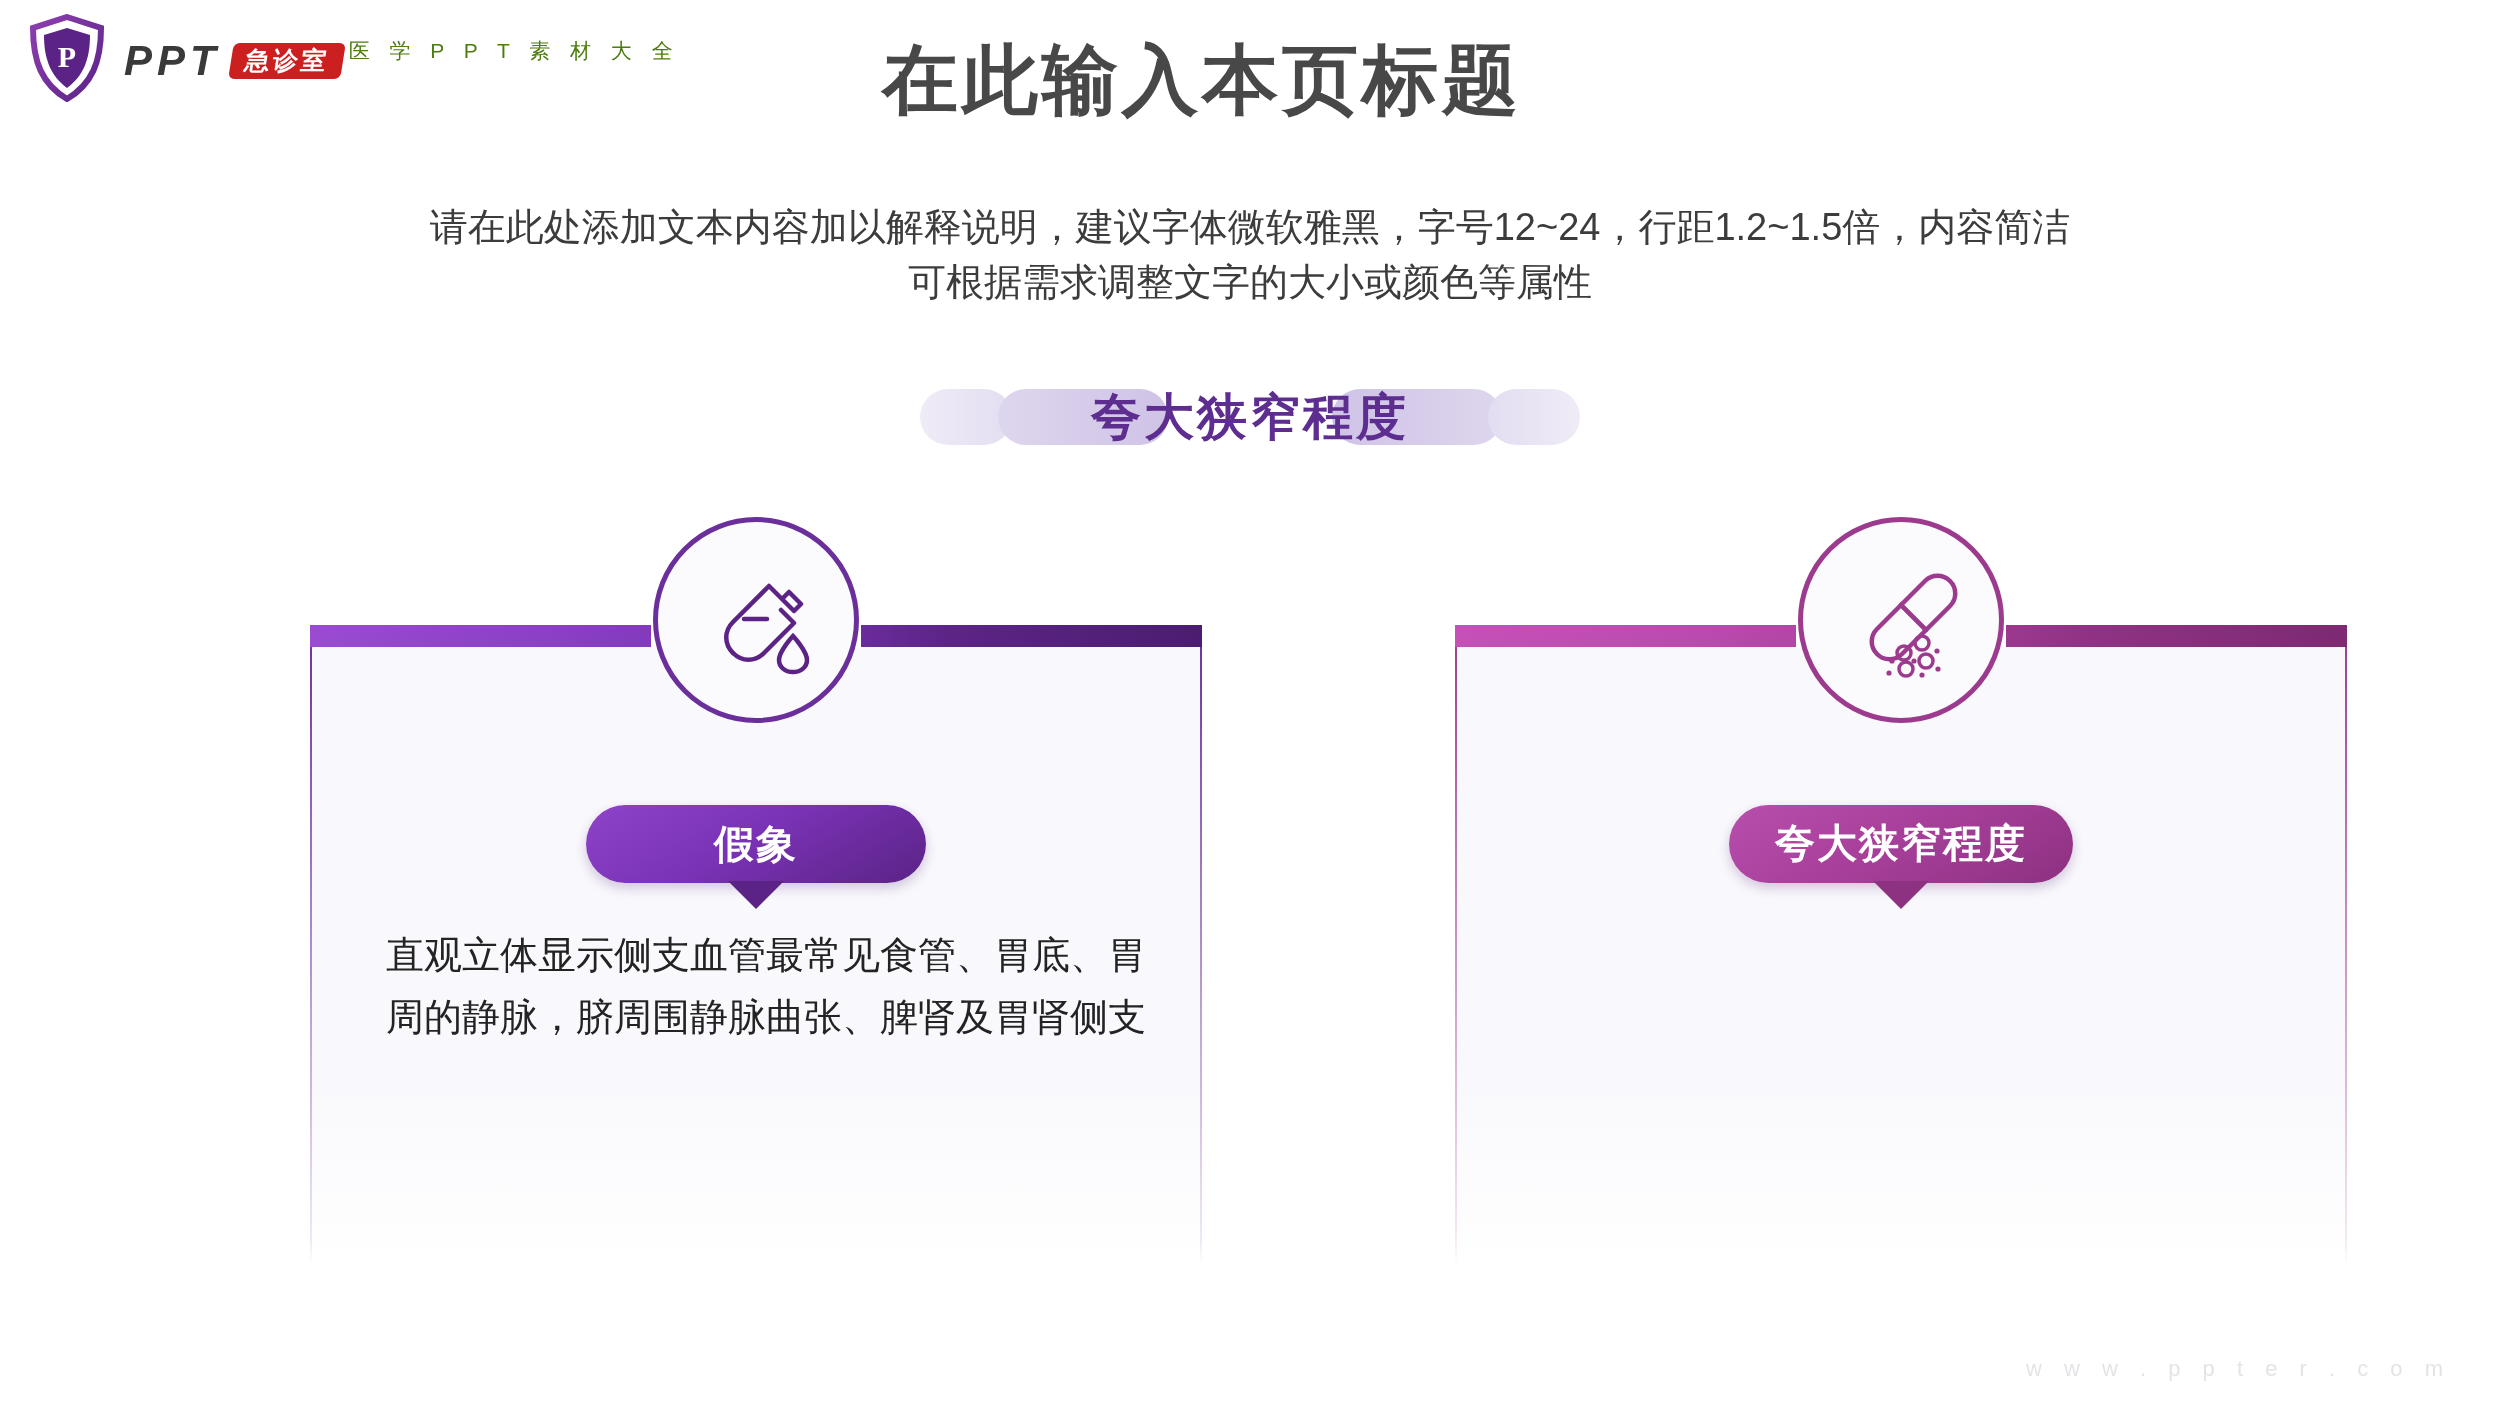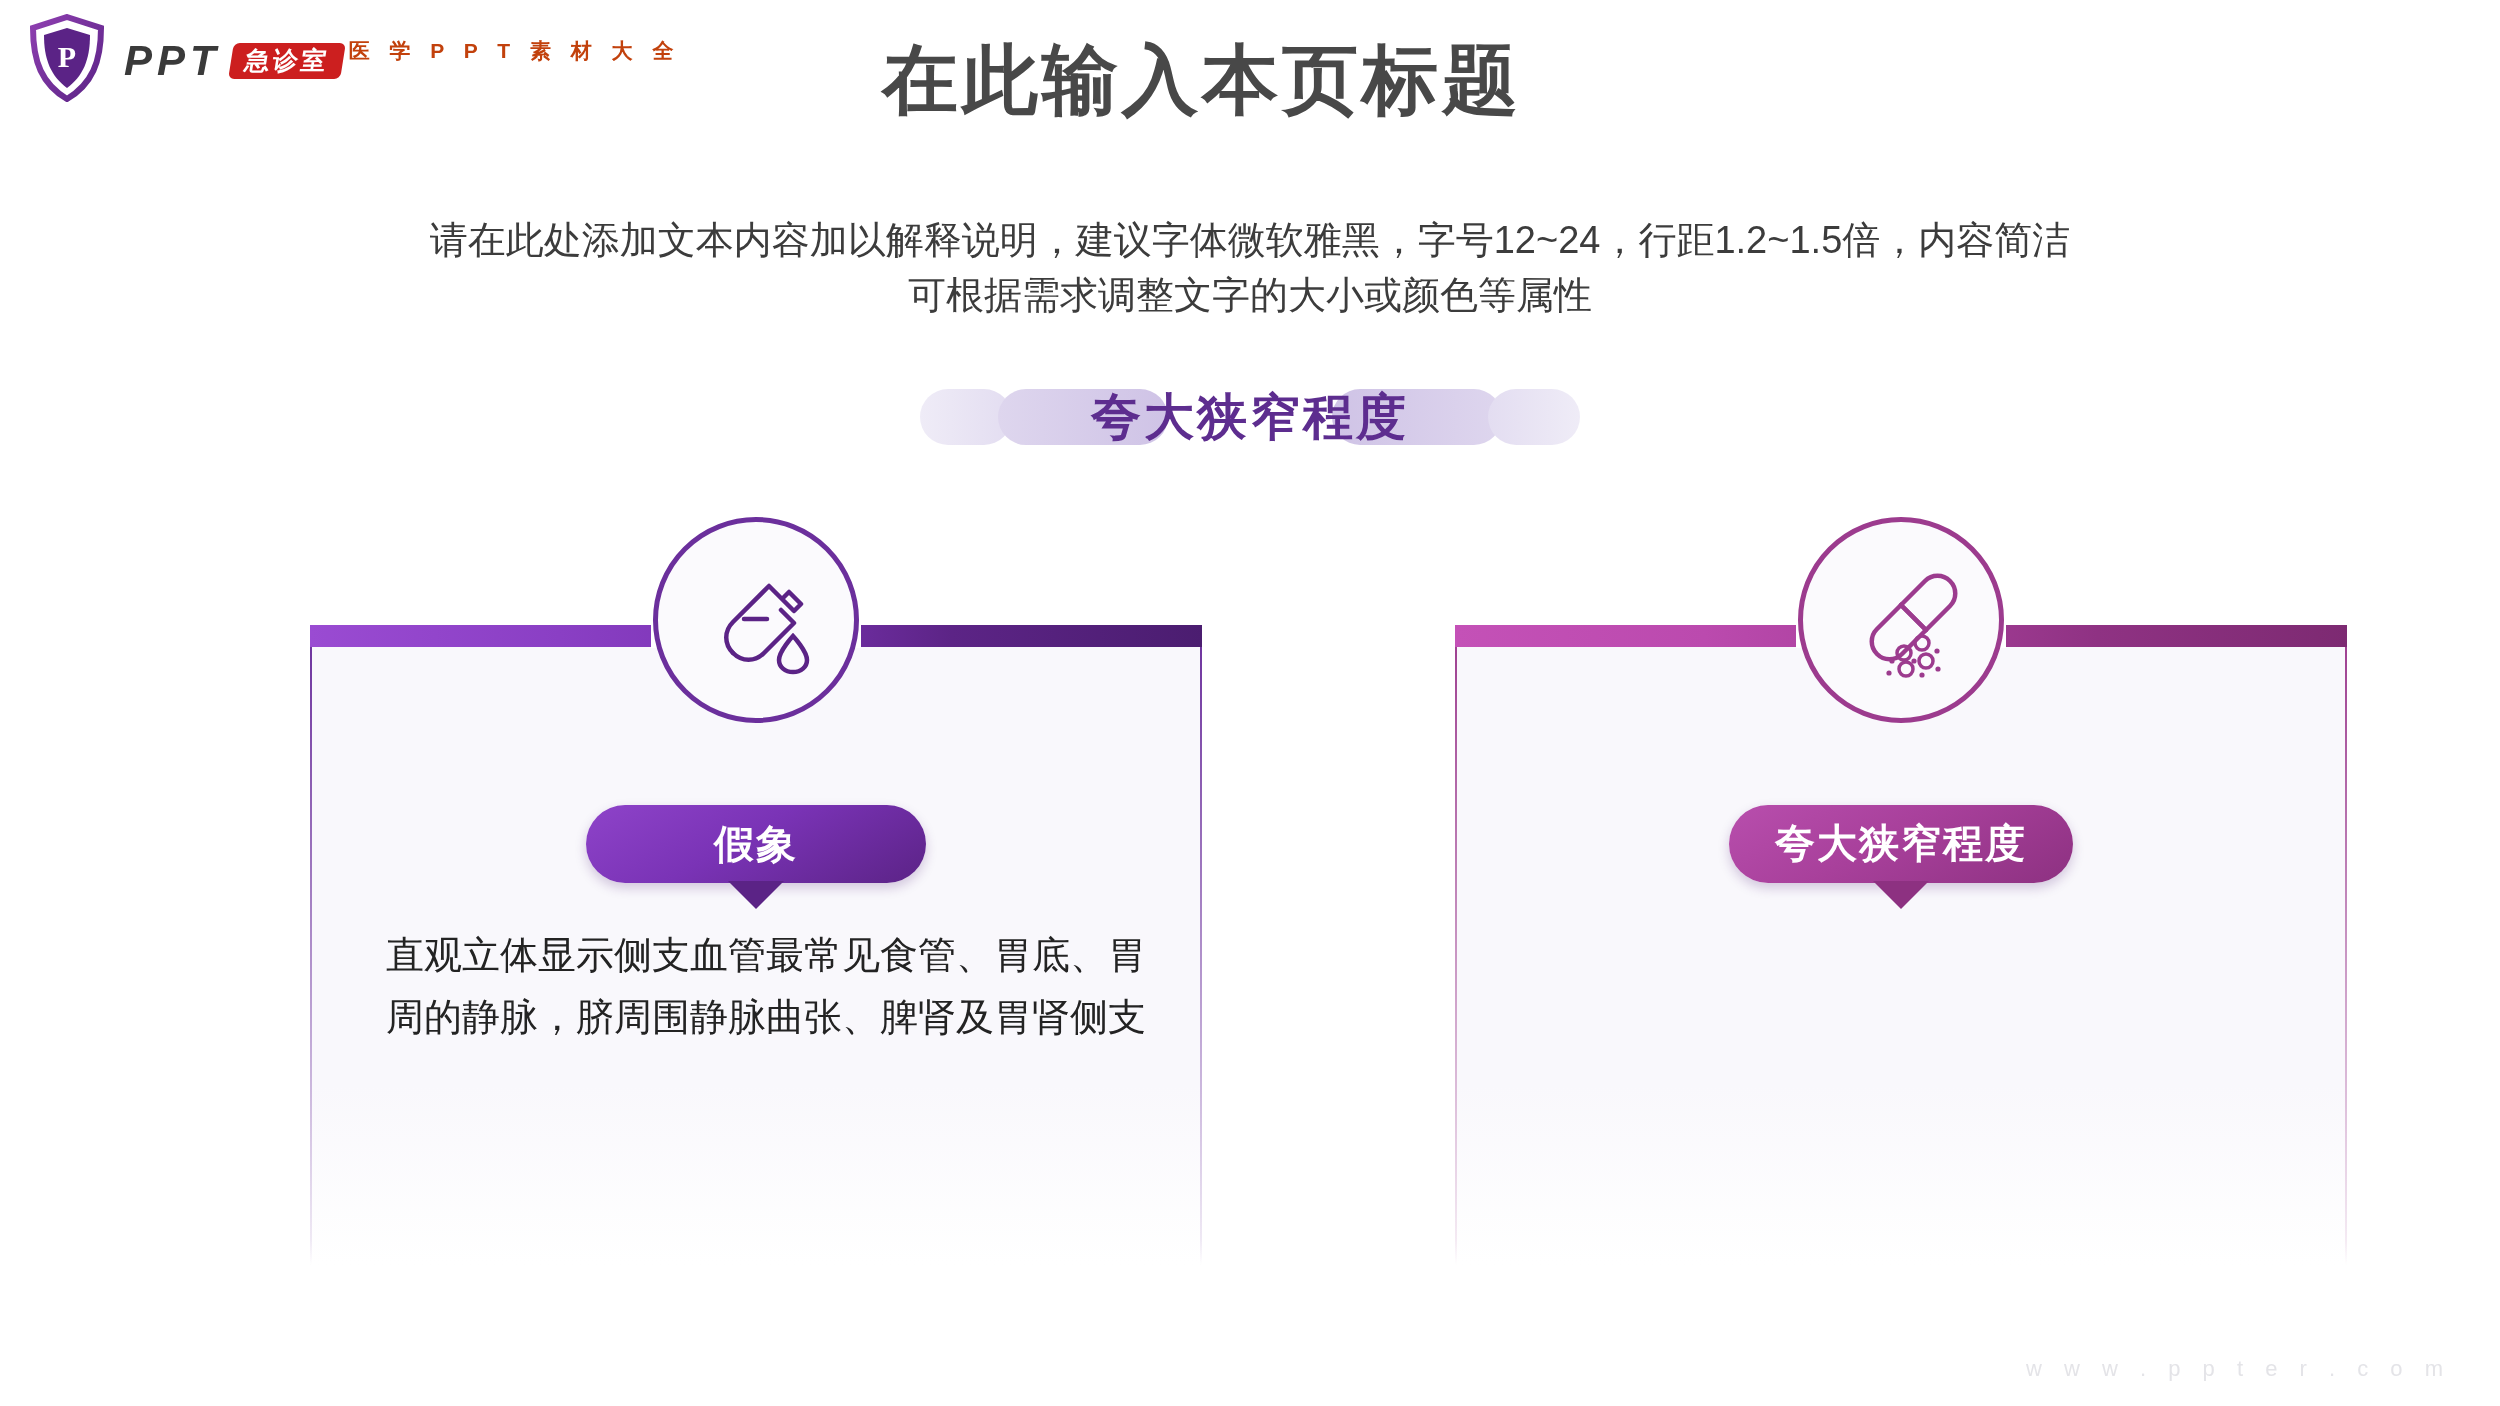--- a/index.html
+++ b/index.html
@@ -56,22 +56,22 @@
     font-weight: bold;
     letter-spacing: 3px;
     padding: 5px 14px 6px 14px;
     border-radius: 6px;
     transform: skewX(-9deg);
     line-height: 1;
   }
   .brand-sub {
     font-size: 21px;
     letter-spacing: 7px;
-    color: #c2410c;
-    font-weight: 700;
+    color: #4d7c0f;
+    font-weight: 400;
     line-height: 1;
   }
 
   
   .page-title {
     position: absolute;
     top: 38px;
     left: 0;
     width: 2404px;
     text-align: center;
@@ -83,21 +83,20 @@
   }
   .page-subtitle {
     position: absolute;
     top: 200px;
     left: 0;
     width: 2500px;
     text-align: center;
     font-size: 38px;
     line-height: 1.45;
     color: #3c3c3c;
-    margin-top: 13px;
   }
   .page-subtitle .line {
     display: block;
   }
 
   
   .section-banner {
     position: absolute;
     top: 383px;
     left: 50%;

